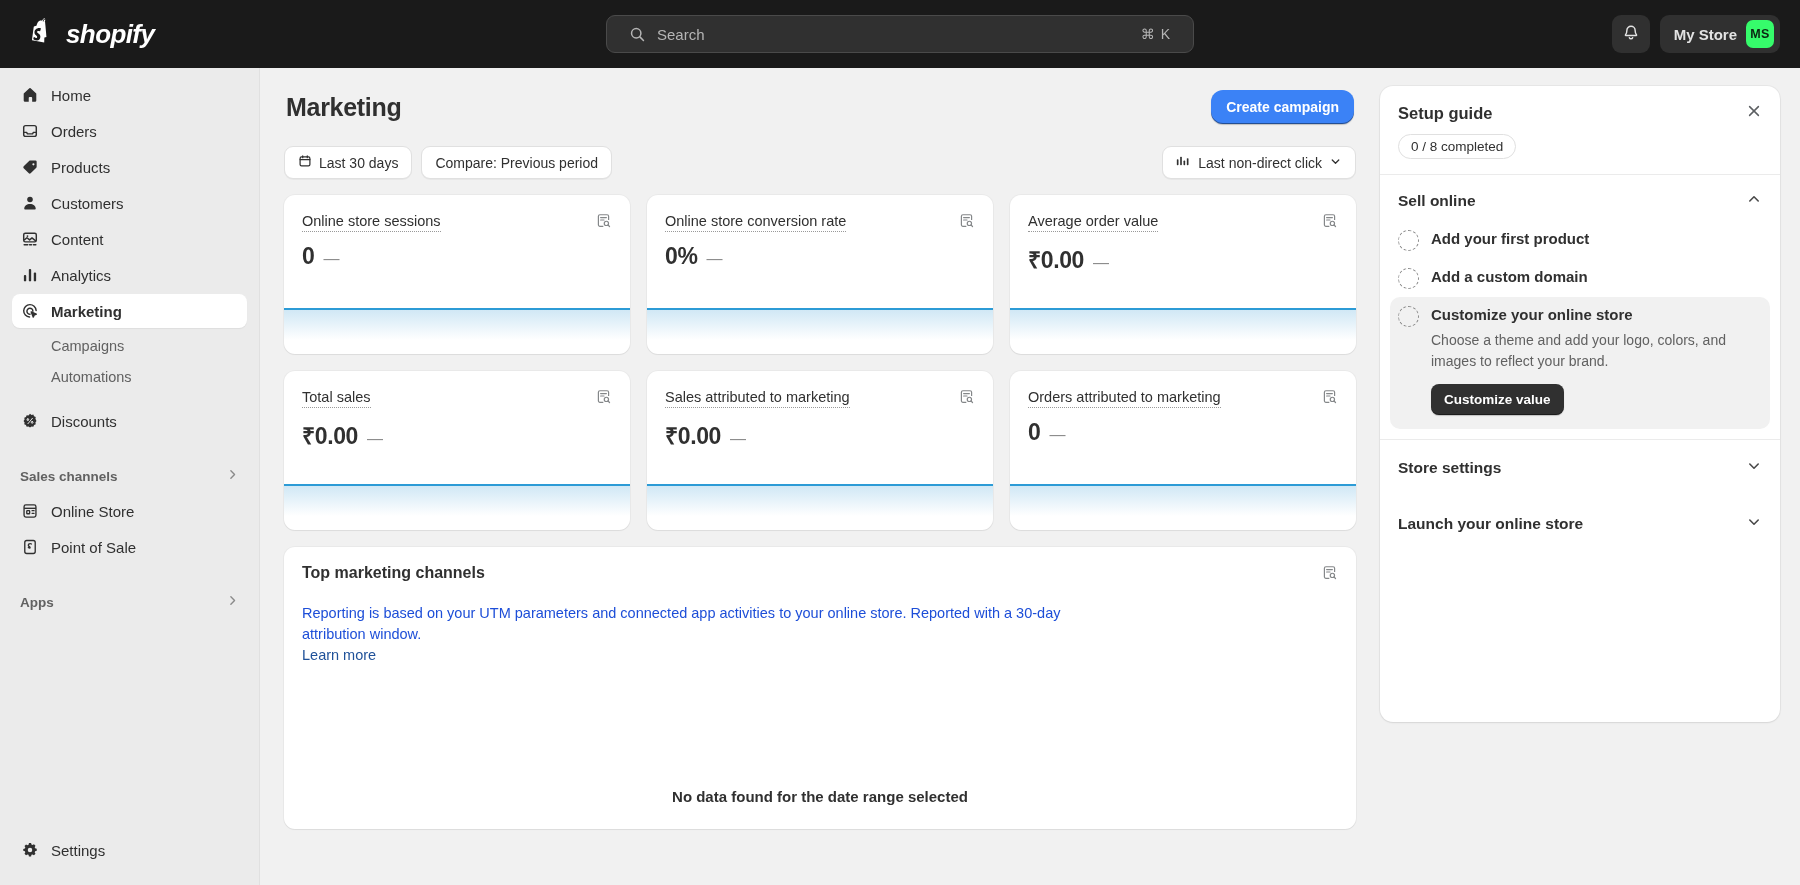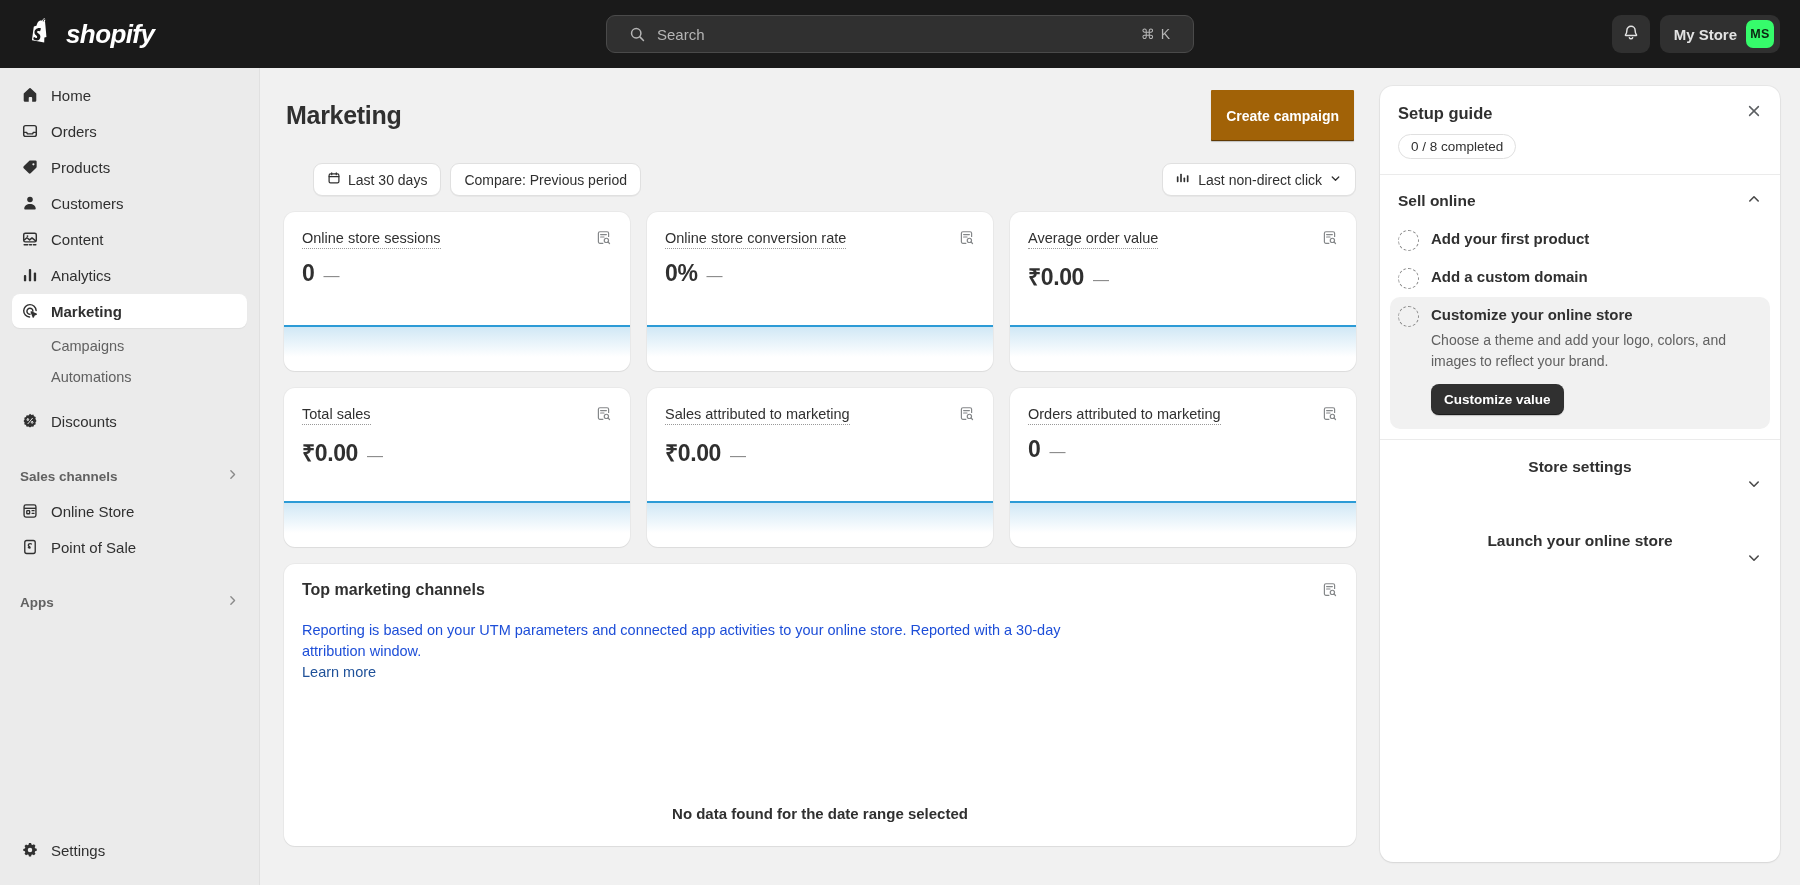--- a/index.html
+++ b/index.html
@@ -124,30 +124,30 @@
     position: relative;
   }
   .page-head {
     display: flex; align-items: center;
     margin-bottom: 22px;
     padding: 0 2px;
   }
   .page-title { font-size: 25px; font-weight: 700; letter-spacing: -0.3px; }
   .btn-primary {
     margin-left: auto;
-    background: #a16207; color: #fff;
-    border: none; border-radius: 1px;
-    height: 51px; padding: 0 15px;
+    background: #3b82f6; color: #fff;
+    border: none; border-radius: 12px;
+    height: 34px; padding: 0 15px;
     font-size: 14px; font-weight: 600;
     cursor: pointer;
     box-shadow: inset 0 -1px 0 rgba(0,0,0,.4), 0 1px 1px rgba(0,0,0,.2);
     font-family: inherit;
   }
 
-  .filters { display: flex; align-items: center; gap: 9px; margin-bottom: 16px; margin-left: 29px; }
+  .filters { display: flex; align-items: center; gap: 9px; margin-bottom: 16px; }
   .chip {
     background: #fff;
     border: 1px solid #e0e0e0;
     border-radius: 9px;
     height: 33px;
     display: inline-flex; align-items: center; gap: 7px;
     padding: 0 13px;
     font-size: 14px; color: #303030; font-weight: 500;
     cursor: pointer;
     box-shadow: 0 1px 0 rgba(0,0,0,.04);
@@ -216,21 +216,21 @@
 
   
   .guide-col {
     width: 420px; flex: 0 0 420px;
     padding: 18px 20px 0 0;
   }
   .guide {
     background: #fff;
     border-radius: 13px;
     box-shadow: 0 1px 2px rgba(0,0,0,.08), 0 0 0 1px rgba(0,0,0,.04);
-    height: 776px;
+    height: 636px;
     display: flex; flex-direction: column;
     overflow: hidden;
   }
   .guide-head { padding: 17px 18px 15px 18px; }
   .guide-title-row { display: flex; align-items: center; }
   .guide-title { font-size: 16.5px; font-weight: 700; }
   .guide-close { margin-left: auto; cursor: pointer; color: #616161; }
   .guide-badge {
     display: inline-block; margin-top: 11px;
     border: 1px solid #e0e0e0; border-radius: 20px;
@@ -275,21 +275,20 @@
     height: 31px; padding: 0 13px;
     font-size: 13.5px; font-weight: 600;
     cursor: pointer;
     box-shadow: inset 0 -1px 0 rgba(0,0,0,.4), 0 1px 1px rgba(0,0,0,.2);
     font-family: inherit;
   }
   .guide-sec-row {
     padding: 18px 18px;
     display: flex; align-items: center;
     cursor: pointer;
-    flex-direction: column;
   }
 </style>
 </head>
 <body>
 
 <div class="topbar">
   <div class="brand">
     <span class="brand-mark">
       <svg width="30" height="32" viewBox="0 0 24 26" fill="none">
         <path d="M15.3 3.2c-.1-.1-.3-.1-.4-.1l-1 .2s-.7-.7-.8-.8c-.1-.1-.2-.1-.4-.1l-.5 14.1 4.3-1c0-.1-1.1-12.1-1.2-12.3z" fill="#fff"></path>

